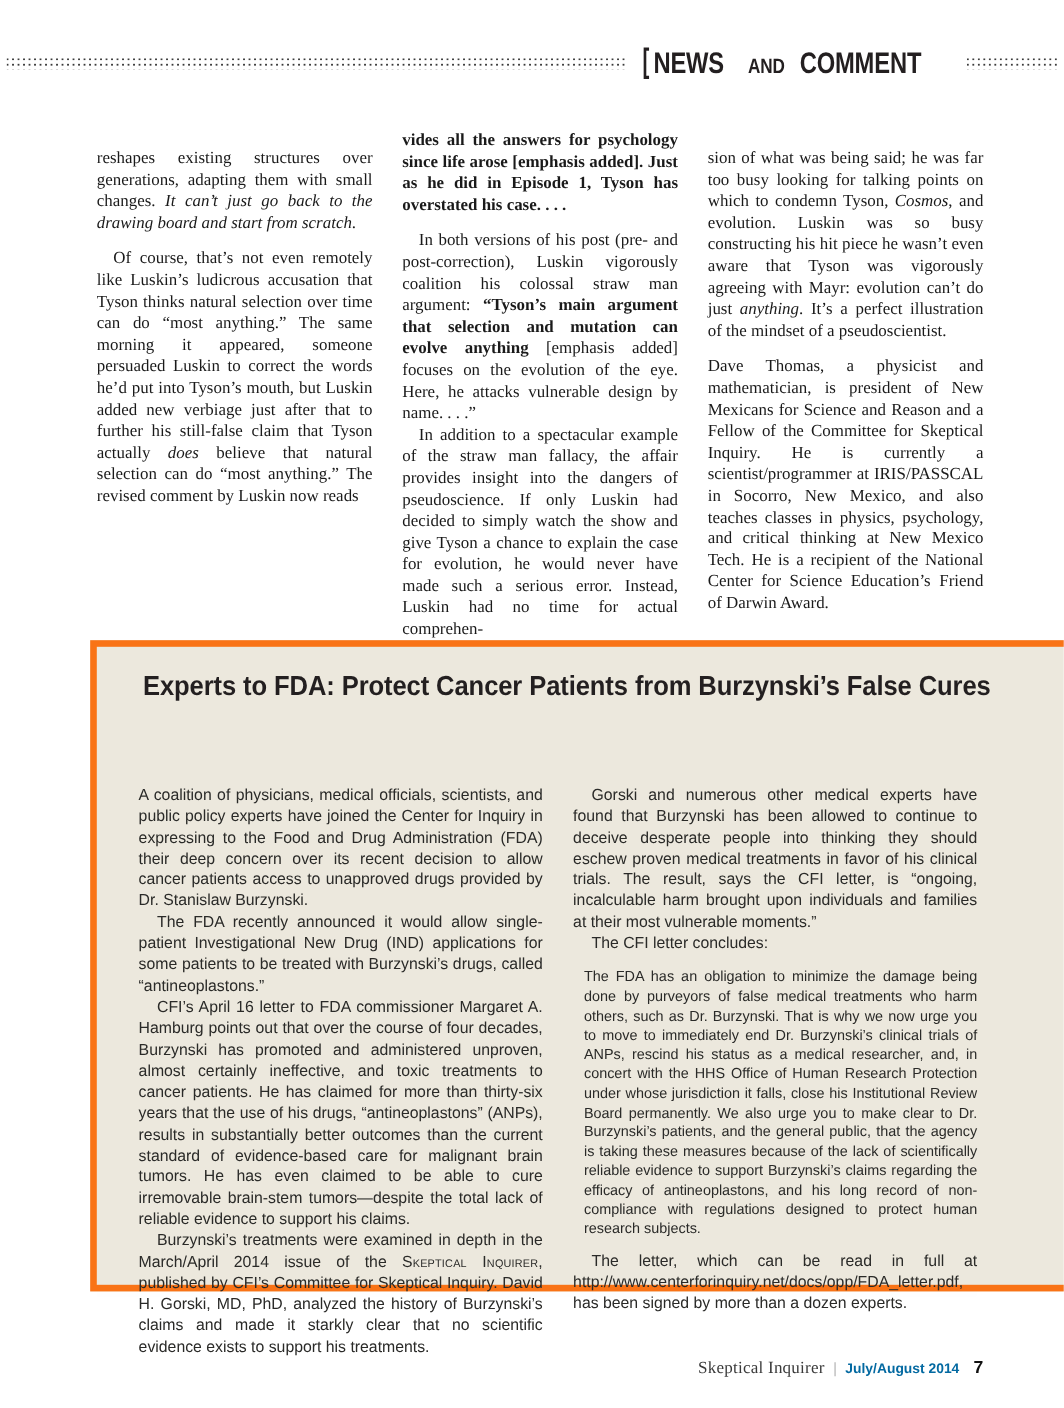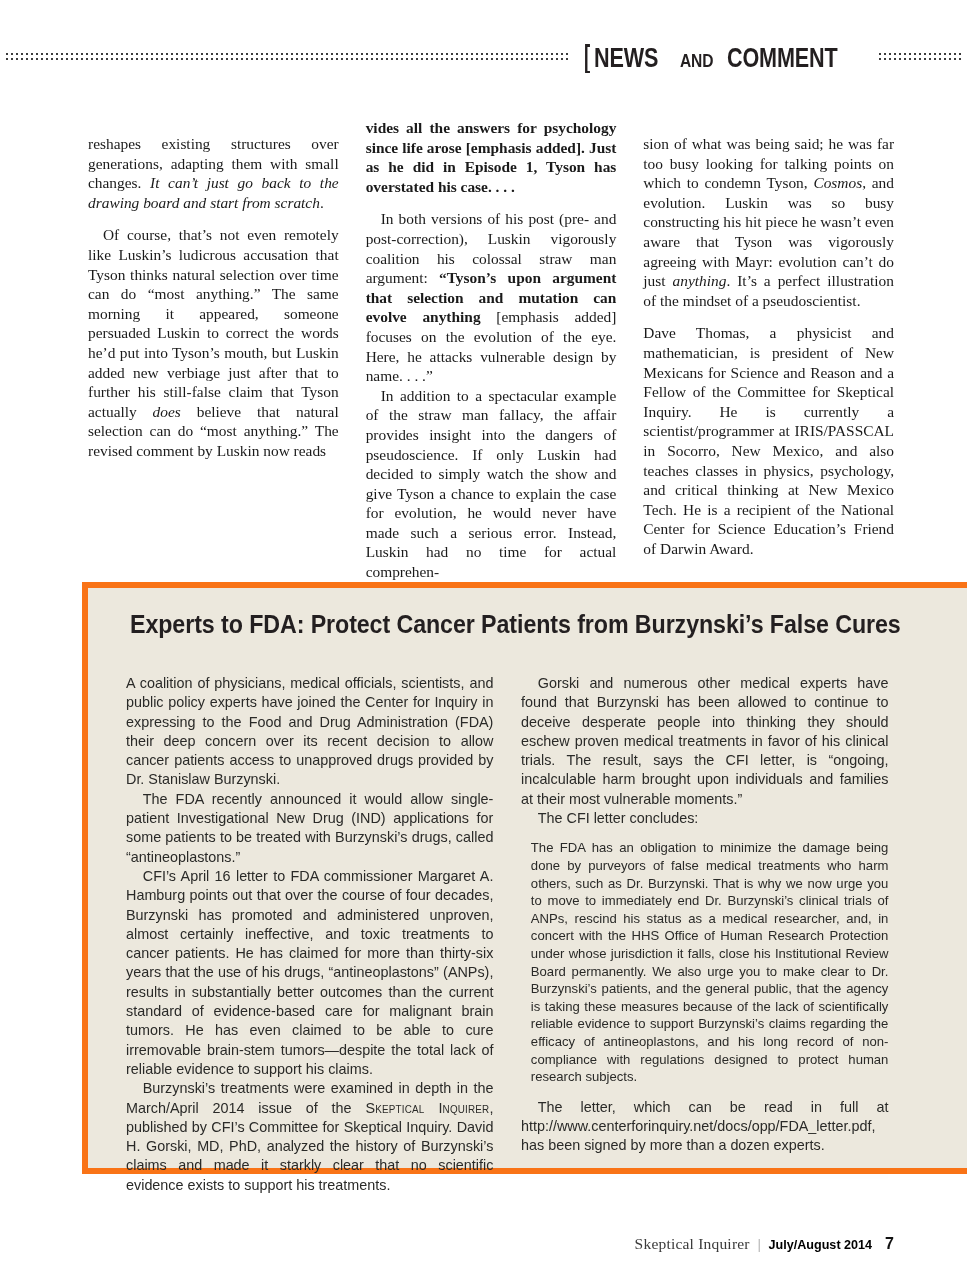--- a/index.html
+++ b/index.html
@@ -160,21 +160,21 @@
     white-space: nowrap;
   }
   .sb-cols {
     position: absolute;
     left: 38px;
     top: 86px;
     right: 32px;
     display: flex;
     gap: 22px;
   }
-  .sb-col { width: 373px; }
+  .sb-col { width: 373px; margin-top: 40px; }
   .sb-col p {
     margin: 0;
     font-family: "Liberation Sans Narrow", "Liberation Sans", sans-serif;
     font-size: 14.6px;
     line-height: 19.3px;
     color: #2a2a28;
     text-align: justify;
     transform: scaleX(0.985);
     transform-origin: left top;
   }
@@ -208,21 +208,21 @@
   }
   .f-bar {
     font-family: "Liberation Serif", serif;
     font-size: 14px;
     color: #8d8d8d;
   }
   .f-date {
     font-family: "Liberation Sans Narrow", "Liberation Sans", sans-serif;
     font-weight: bold;
     font-size: 12.6px;
-    color: #000000;
+    color: #0369a1;
   }
   .f-page {
     font-family: "Liberation Sans Narrow", "Liberation Sans", sans-serif;
     font-weight: bold;
     font-size: 16px;
     color: #111;
     margin-left: 5px;
   }
 </style>
 </head>
@@ -241,21 +241,21 @@
 
 <div class="article">
 
   <div class="col">
     <p class="nospace" id="c1p1"><span>reshapes existing structures over generations, adapting them with small changes. </span><i>It can’t just go back to the drawing board and start from scratch</i><span>.</span></p>
     <p class="space-before indent" id="c1p2"><span>Of course, that’s not even remotely like Luskin’s ludicrous accusation that Tyson thinks natural selection over time can do “most anything.” The same morning it appeared, someone persuaded Luskin to correct the words he’d put into Tyson’s mouth, but Luskin added new verbiage just after that to further his still-false claim that Tyson actually </span><i>does</i><span> believe that natural selection can do “most anything.” The revised comment by Luskin now reads</span></p>
   </div>
 
   <div class="col">
     <p class="bq-cont" id="c2bq"><b>vides all the answers for psychology since life arose</b><span> [emphasis added]. Just as he did in Episode 1, Tyson has overstated his case. . . .</span></p>
-    <p class="space-before indent" id="c2p1"><span>In both versions of his post (pre- and post-correction), Luskin vigorously coalition his colossal straw man argument: </span><b>“Tyson’s upon argument that selection and mutation can evolve anything</b><span> [emphasis added] focuses on the evolution of the eye. Here, he attacks vulnerable design by name. . . .”</span></p>
+    <p class="space-before indent" id="c2p1"><span>In both versions of his post (pre- and post-correction), Luskin vigorously coalition his colossal straw man argument: </span><b>“Tyson’s main argument that selection and mutation can evolve anything</b><span> [emphasis added] focuses on the evolution of the eye. Here, he attacks vulnerable design by name. . . .”</span></p>
     <p class="indent" id="c2p2"><span>In addition to a spectacular example of the straw man fallacy, the affair provides insight into the dangers of pseudoscience. If only Luskin had decided to simply watch the show and give Tyson a chance to explain the case for evolution, he would never have made such a serious error. Instead, Luskin had no time for actual comprehen-</span></p>
   </div>
 
   <div class="col">
     <p class="nospace" id="c3p1"><span>sion of what was being said; he was far too busy looking for talking points on which to condemn Tyson, </span><i>Cosmos</i><span>, and evolution. Luskin was so busy constructing his hit piece he wasn’t even aware that Tyson was vigorously agreeing with Mayr: evolution can’t do just </span><i>anything</i><span>. It’s a perfect illustration of the mindset of a pseudoscientist.</span></p>
     <p class="space-before" id="c3bio"><span>Dave Thomas, a physicist and mathematician, is president of New Mexicans for Science and Reason and a Fellow of the Committee for Skeptical Inquiry. He is currently a scientist/programmer at IRIS/PASSCAL in Socorro, New Mexico, and also teaches classes in physics, psychology, and critical thinking at New Mexico Tech. He is a recipient of the National Center for Science Education’s Friend of Darwin Award.</span></p>
   </div>
 
 </div>
 

